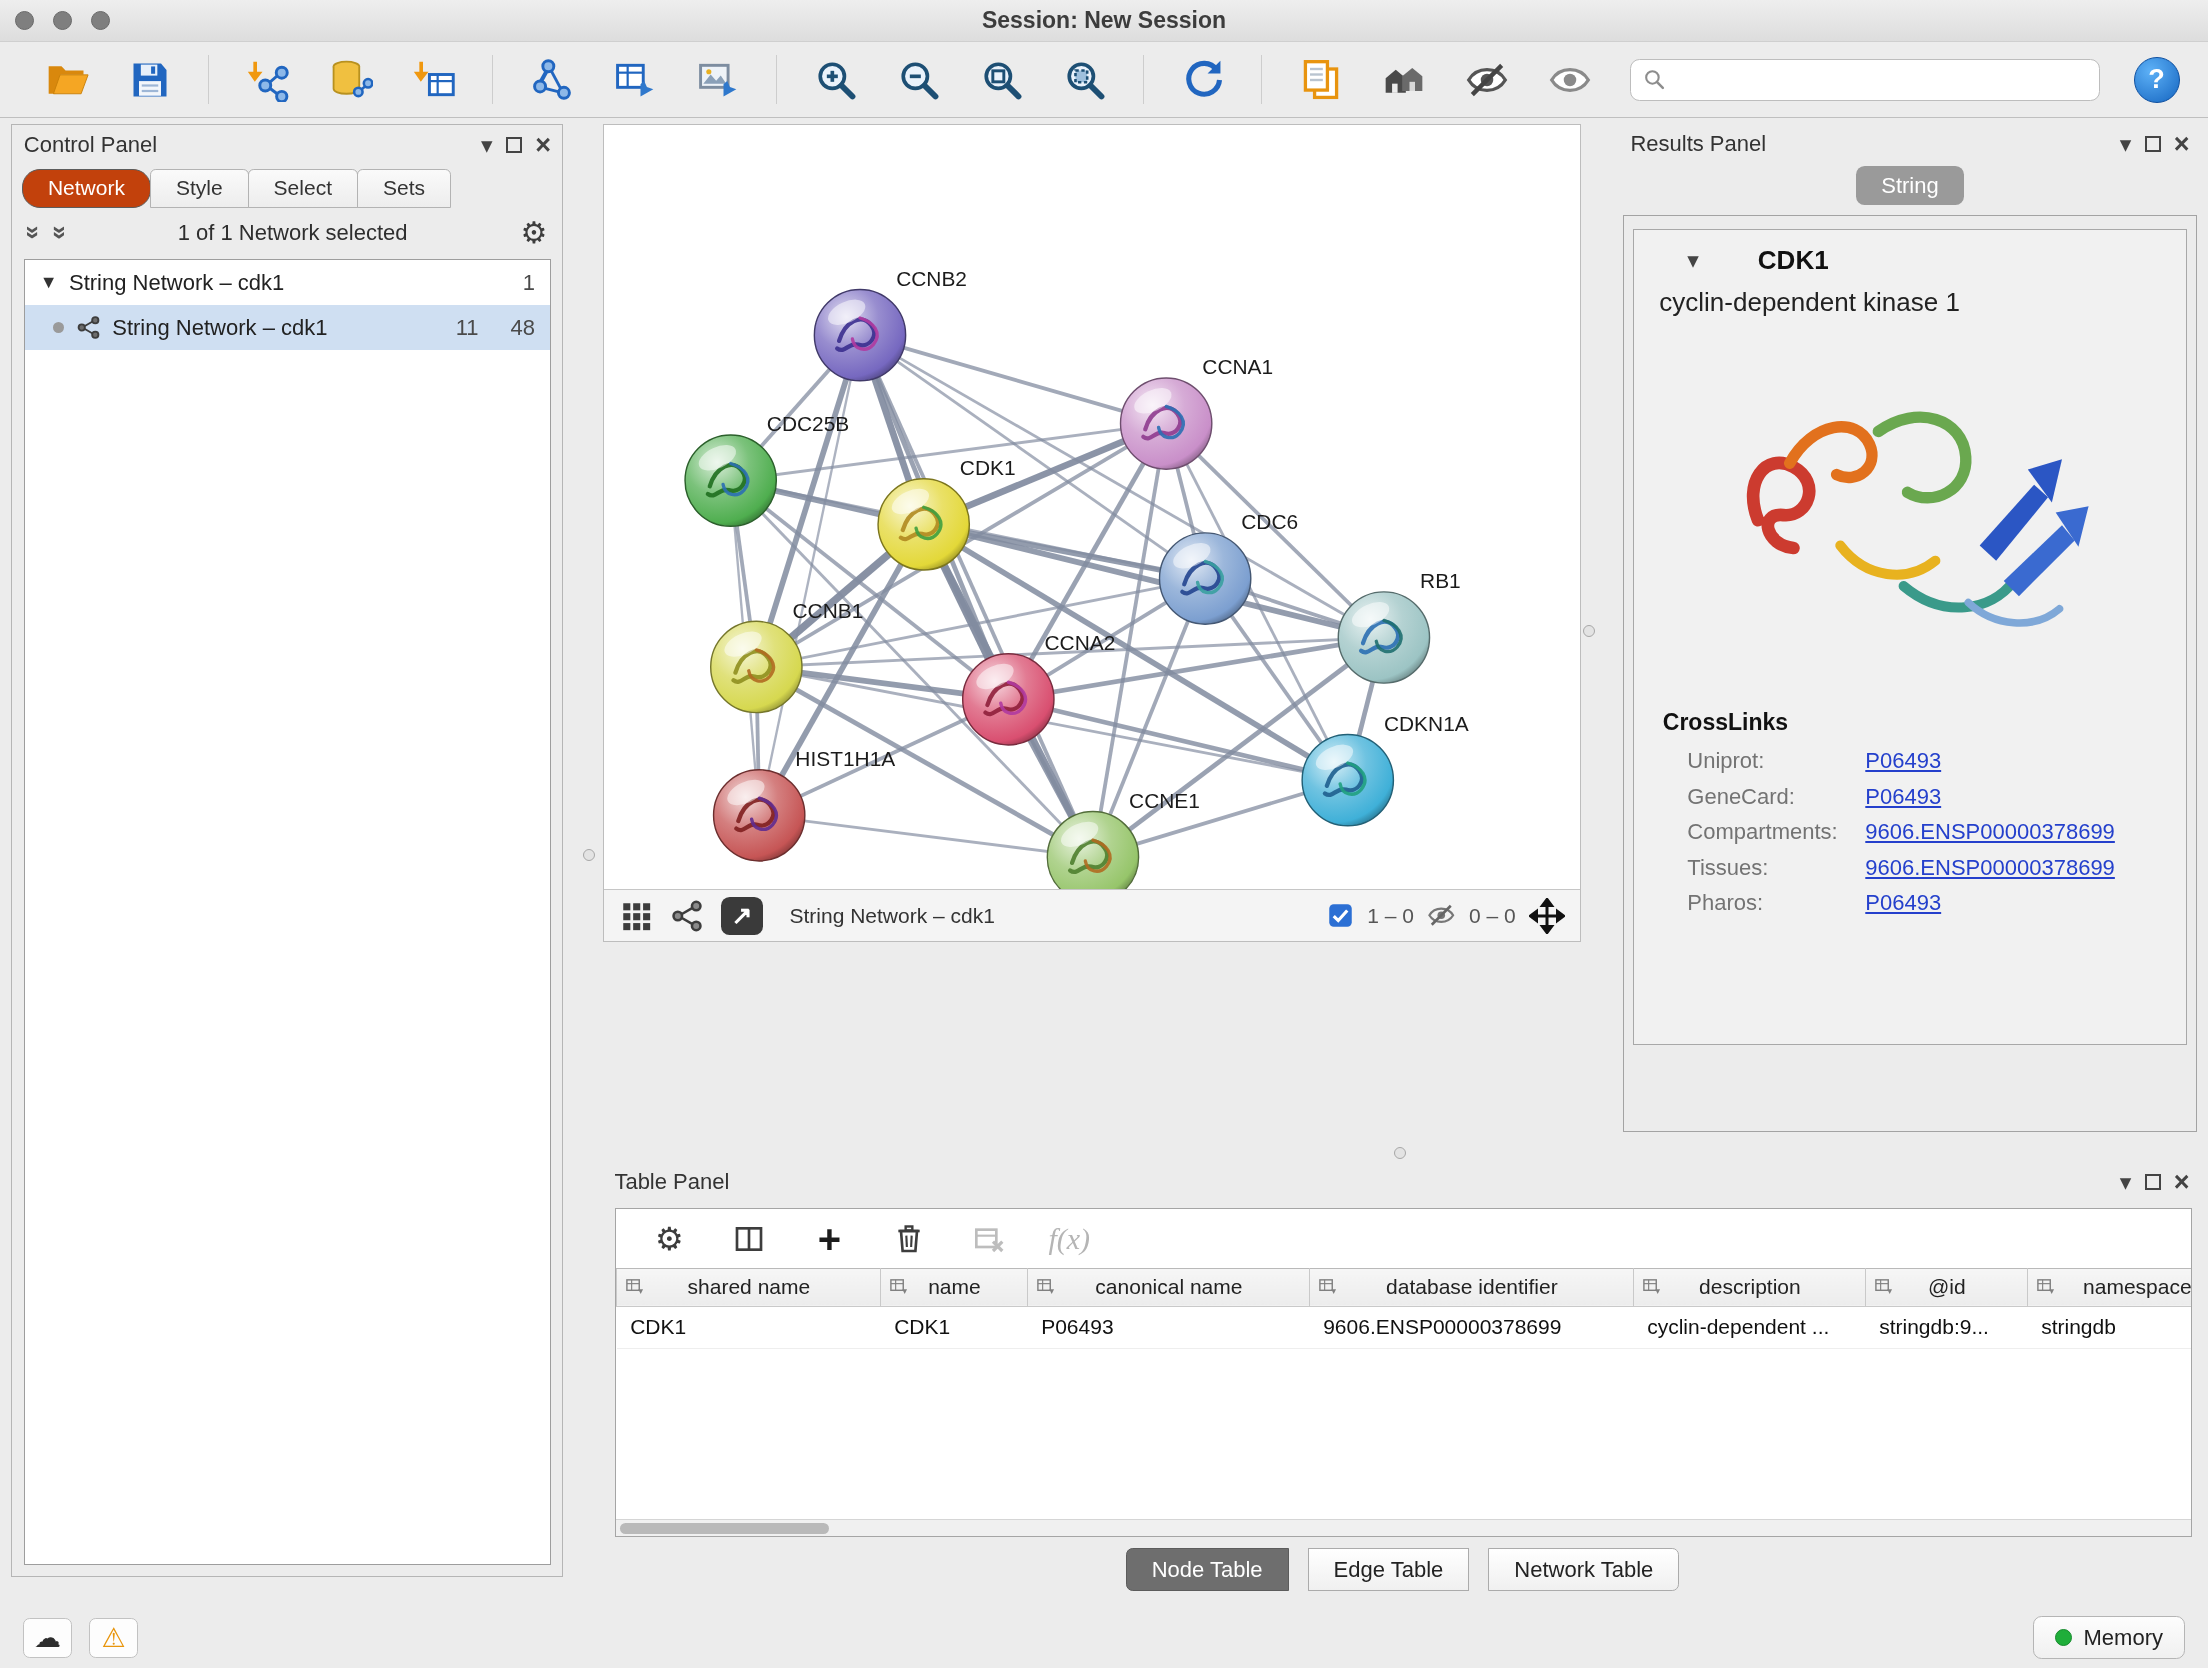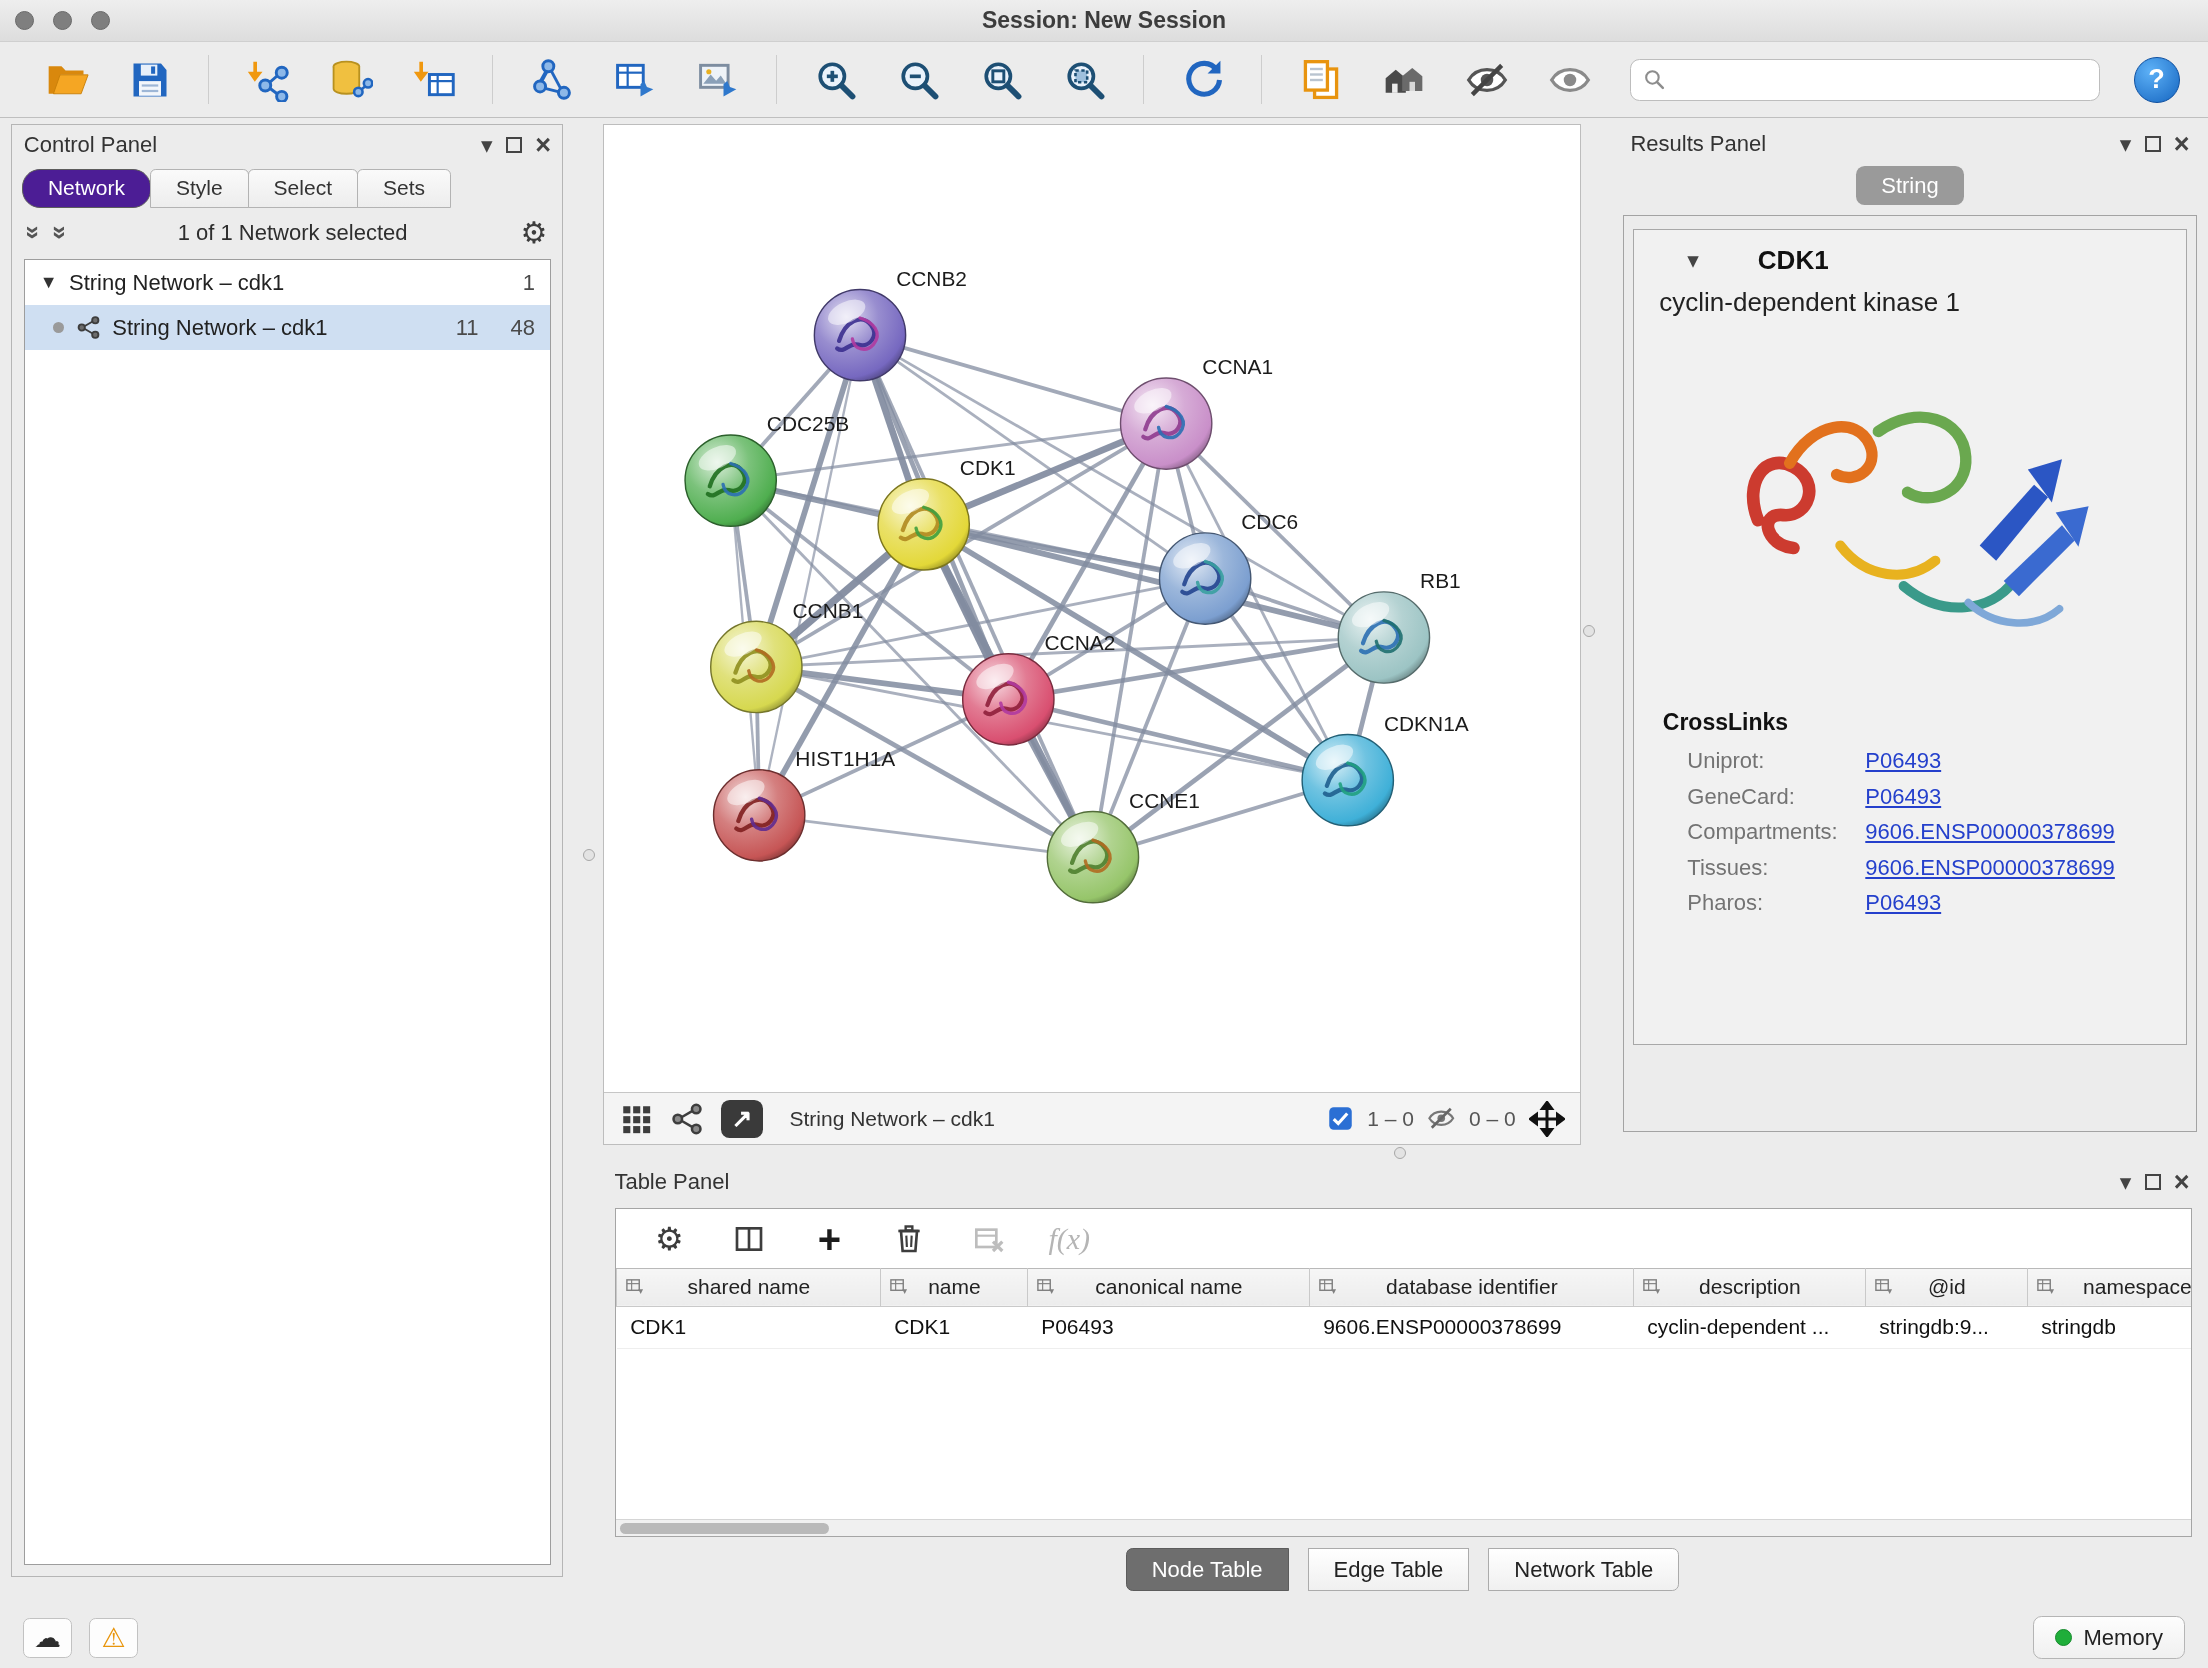--- a/index.html
+++ b/index.html
@@ -48,38 +48,38 @@
   .control-panel {
     position:absolute; left:11.4px; top:124px; width:552px; height:1453px;
     background:#ececec; border:1px solid #b5b5b5; display:flex; flex-direction:column;
   }
   .cp-tabs { display:flex; padding:3.8px 9.5px 0 9.5px; gap:0; }
   .cp-tab {
     border:1px solid #b3b3b3; background:linear-gradient(#fafafa,#ededed);
     padding:6.7px 25px; font-size:21px; color:#333; margin-right:-1px;
     border-radius:5.7px 5.7px 0 0;
   }
-  .cp-tab.active { background:#4c1d95; color:#fff; border-color:#5c5c5c;border-radius:18px; }
+  .cp-tab.active { background:#c2410c; color:#fff; border-color:#5c5c5c;border-radius:18px; }
   .cp-toolrow { display:flex; align-items:center; height:49px; padding:0 15px; gap:9.5px; }
   .chev { font-size:25px; color:#555; display:inline-block; transform:rotate(90deg); font-weight:700; }
   .chev.up { transform:rotate(-90deg); }
   .cp-status { flex:1; text-align:center; font-size:22px; color:#2e2e2e; }
   .gear { font-size:30px; color:#3d3d3d; }
   .tree-box {
     margin:1.9px 11.4px 11.4px 11.4px; flex:1; background:#fff; border:1px solid #9d9d9d; overflow:hidden;
   }
   .tree-row { display:flex; align-items:center; height:45px; padding:0 15px; gap:11.4px; font-size:22px; }
   .tree-row .count { margin-left:auto; color:#4a4a4a; }
   .tree-row.selected { background:#cfdff2; }
   .tree-tri { font-size:18px; color:#333; }
   .tree-dot { width:11.4px; height:11.4px; border-radius:50%; background:#9a9a9a; margin-left:13.3px; }
   .tree-counts { margin-left:auto; display:flex; gap:32px; color:#4a4a4a; }
   
   .network-area {
-    position:absolute; left:603px; top:124px; width:978px; height:1021px;
+    position:absolute; left:603px; top:124px; width:978px; height:818px;
     border:1px solid #bdbdbd; background:#fff; display:flex; flex-direction:column;
   }
   .net-canvas { flex:1; position:relative; overflow:hidden; }
   .net-statusbar {
     height:52px; background:#f4f4f4; border-top:1px solid #c6c6c6;
     display:flex; align-items:center; padding:0 15px; gap:17px; font-size:21px; color:#333;
   }
   .nsb-ic svg { width:34px; height:34px; display:block; }
   .nsb-btn {
     width:42px; height:38px; background:#3a3a3a; border-radius:8.6px; color:#fff;

